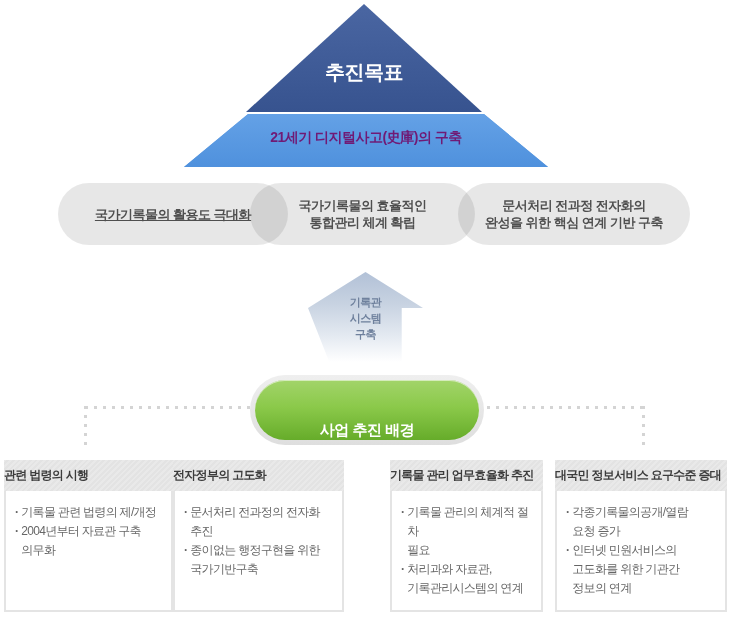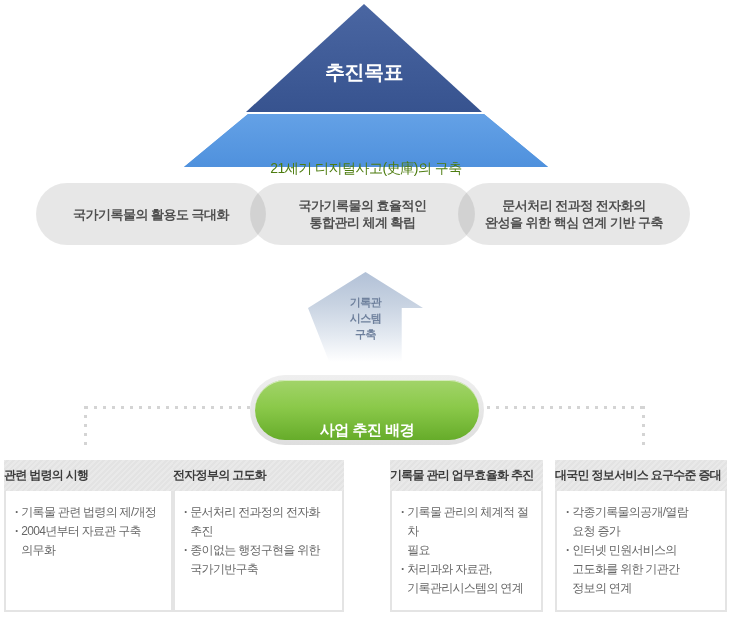--- a/index.html
+++ b/index.html
@@ -22,34 +22,33 @@
   }
   .pyramid-band{
     position:absolute;left:184px;top:114px;width:364px;height:53px;
     background-color:#5897e0;
     background-image:linear-gradient(180deg,#64a1e6 0%,#4f91dd 100%),
       repeating-linear-gradient(135deg,rgba(255,255,255,0.12) 0 2px,rgba(255,255,255,0) 2px 4px);
     clip-path:polygon(17.6% 0%,82.4% 0%,100% 100%,0% 100%);
   }
   .pyramid-band-label{
     position:absolute;left:184px;top:127px;width:364px;height:20px;
-    text-align:center;color:#4d7c0f;font-size:14px;font-weight:normal;line-height:20px;
+    text-align:center;color:#701a75;font-size:14px;font-weight:bold;line-height:20px;
     letter-spacing:-0.5px;
-    margin-top:31px;
   }
 
   
   .goal-pill{
     position:absolute;top:183px;height:62px;border-radius:31px;
     background-color:rgba(90,90,90,0.145);
     display:flex;align-items:center;justify-content:center;text-align:center;
     color:#4f4f4f;font-size:13px;font-weight:bold;line-height:17px;
     letter-spacing:-0.5px;white-space:pre-line;
   }
-  #goal-1{left:36px;width:230px;}
+  #goal-1{left:58px;width:230px;text-decoration:underline;}
   #goal-2{left:250px;width:225px;}
   #goal-3{left:458px;width:232px;}
 
   
   .up-arrow{
     position:absolute;left:308px;top:272px;width:115px;height:90px;
     background:linear-gradient(180deg,#b2c1d7 0%,#c7d2e1 35%,#e3e9f1 70%,rgba(255,255,255,0) 100%);
     clip-path:polygon(50% 0%,100% 40%,81.5% 40%,81.5% 100%,18.5% 100%,0% 40%);
   }
   .up-arrow-label{

